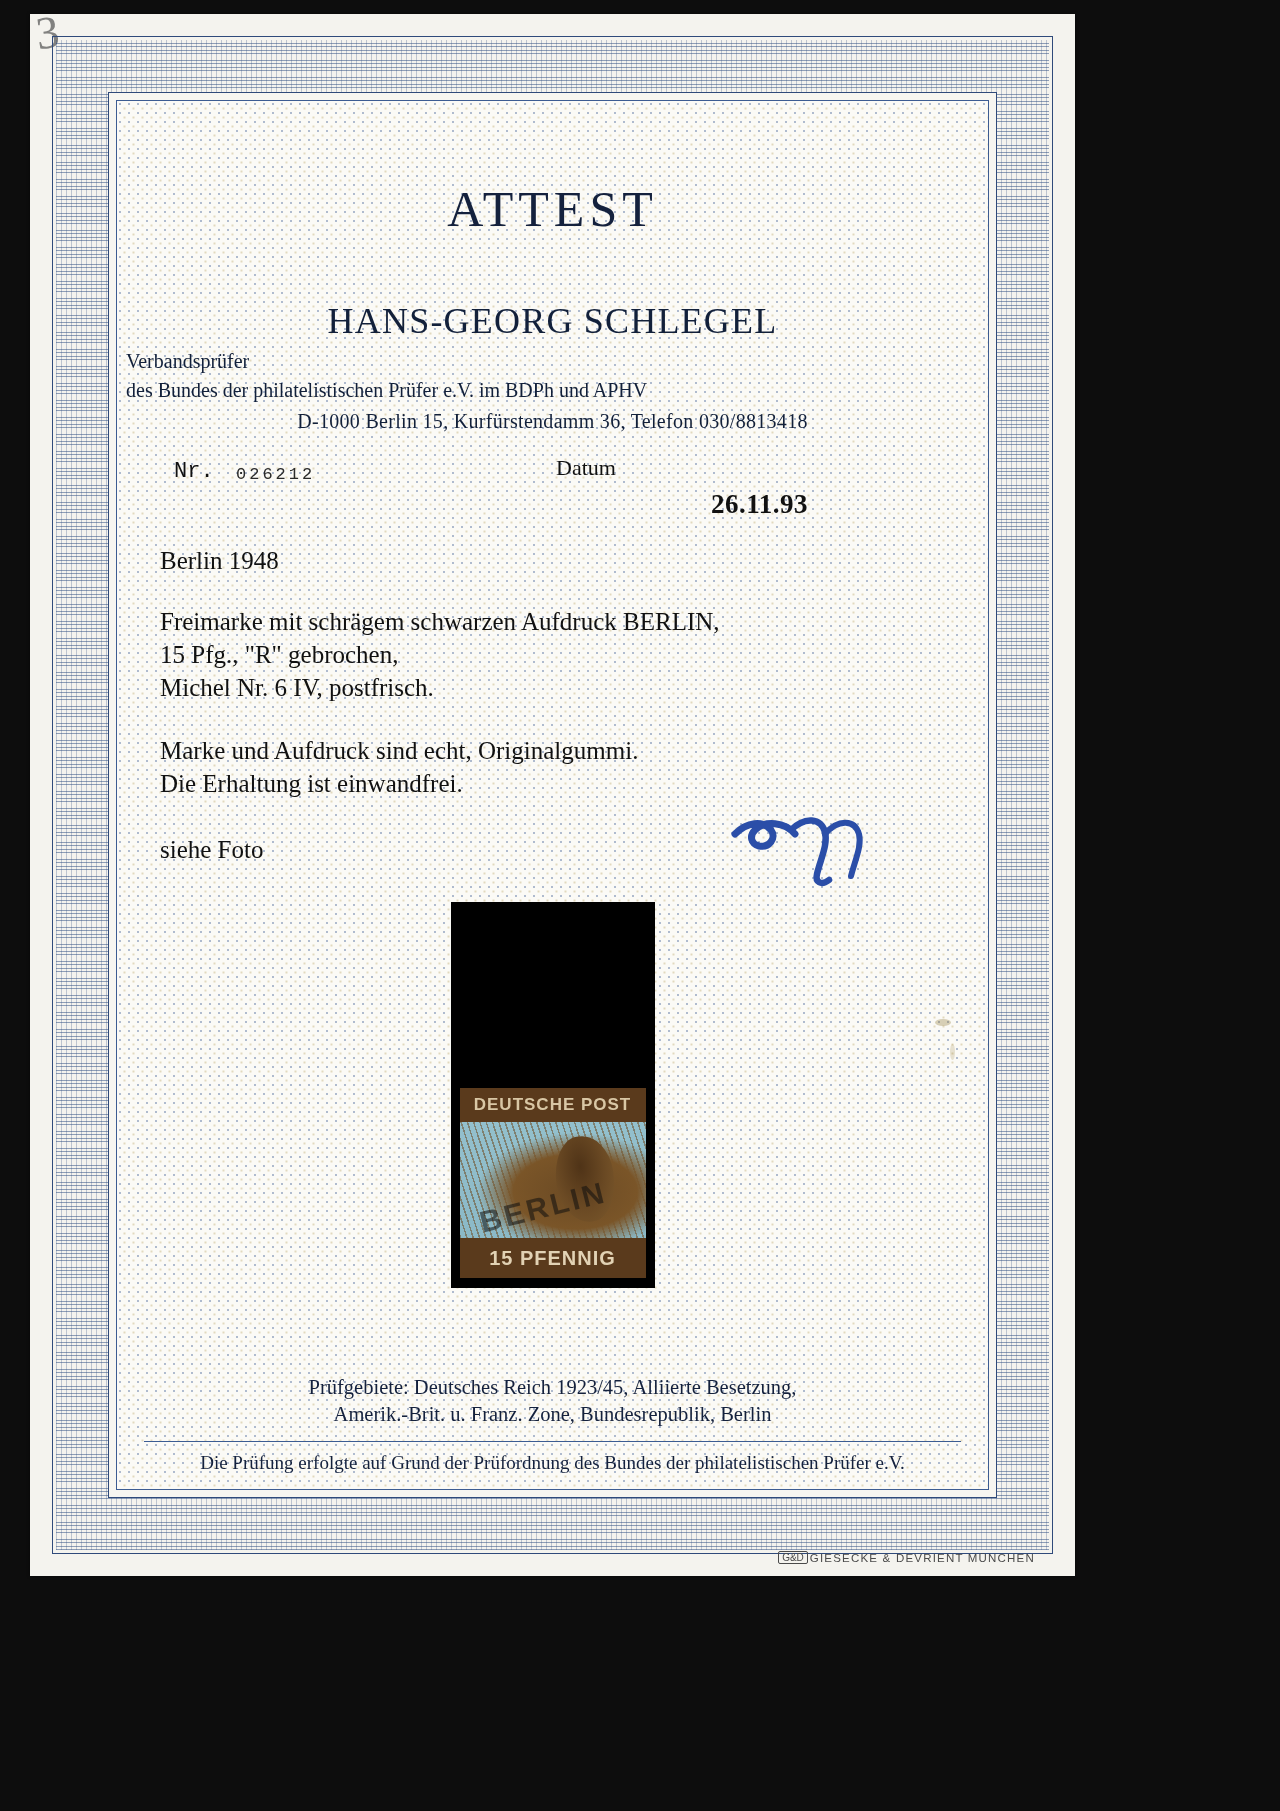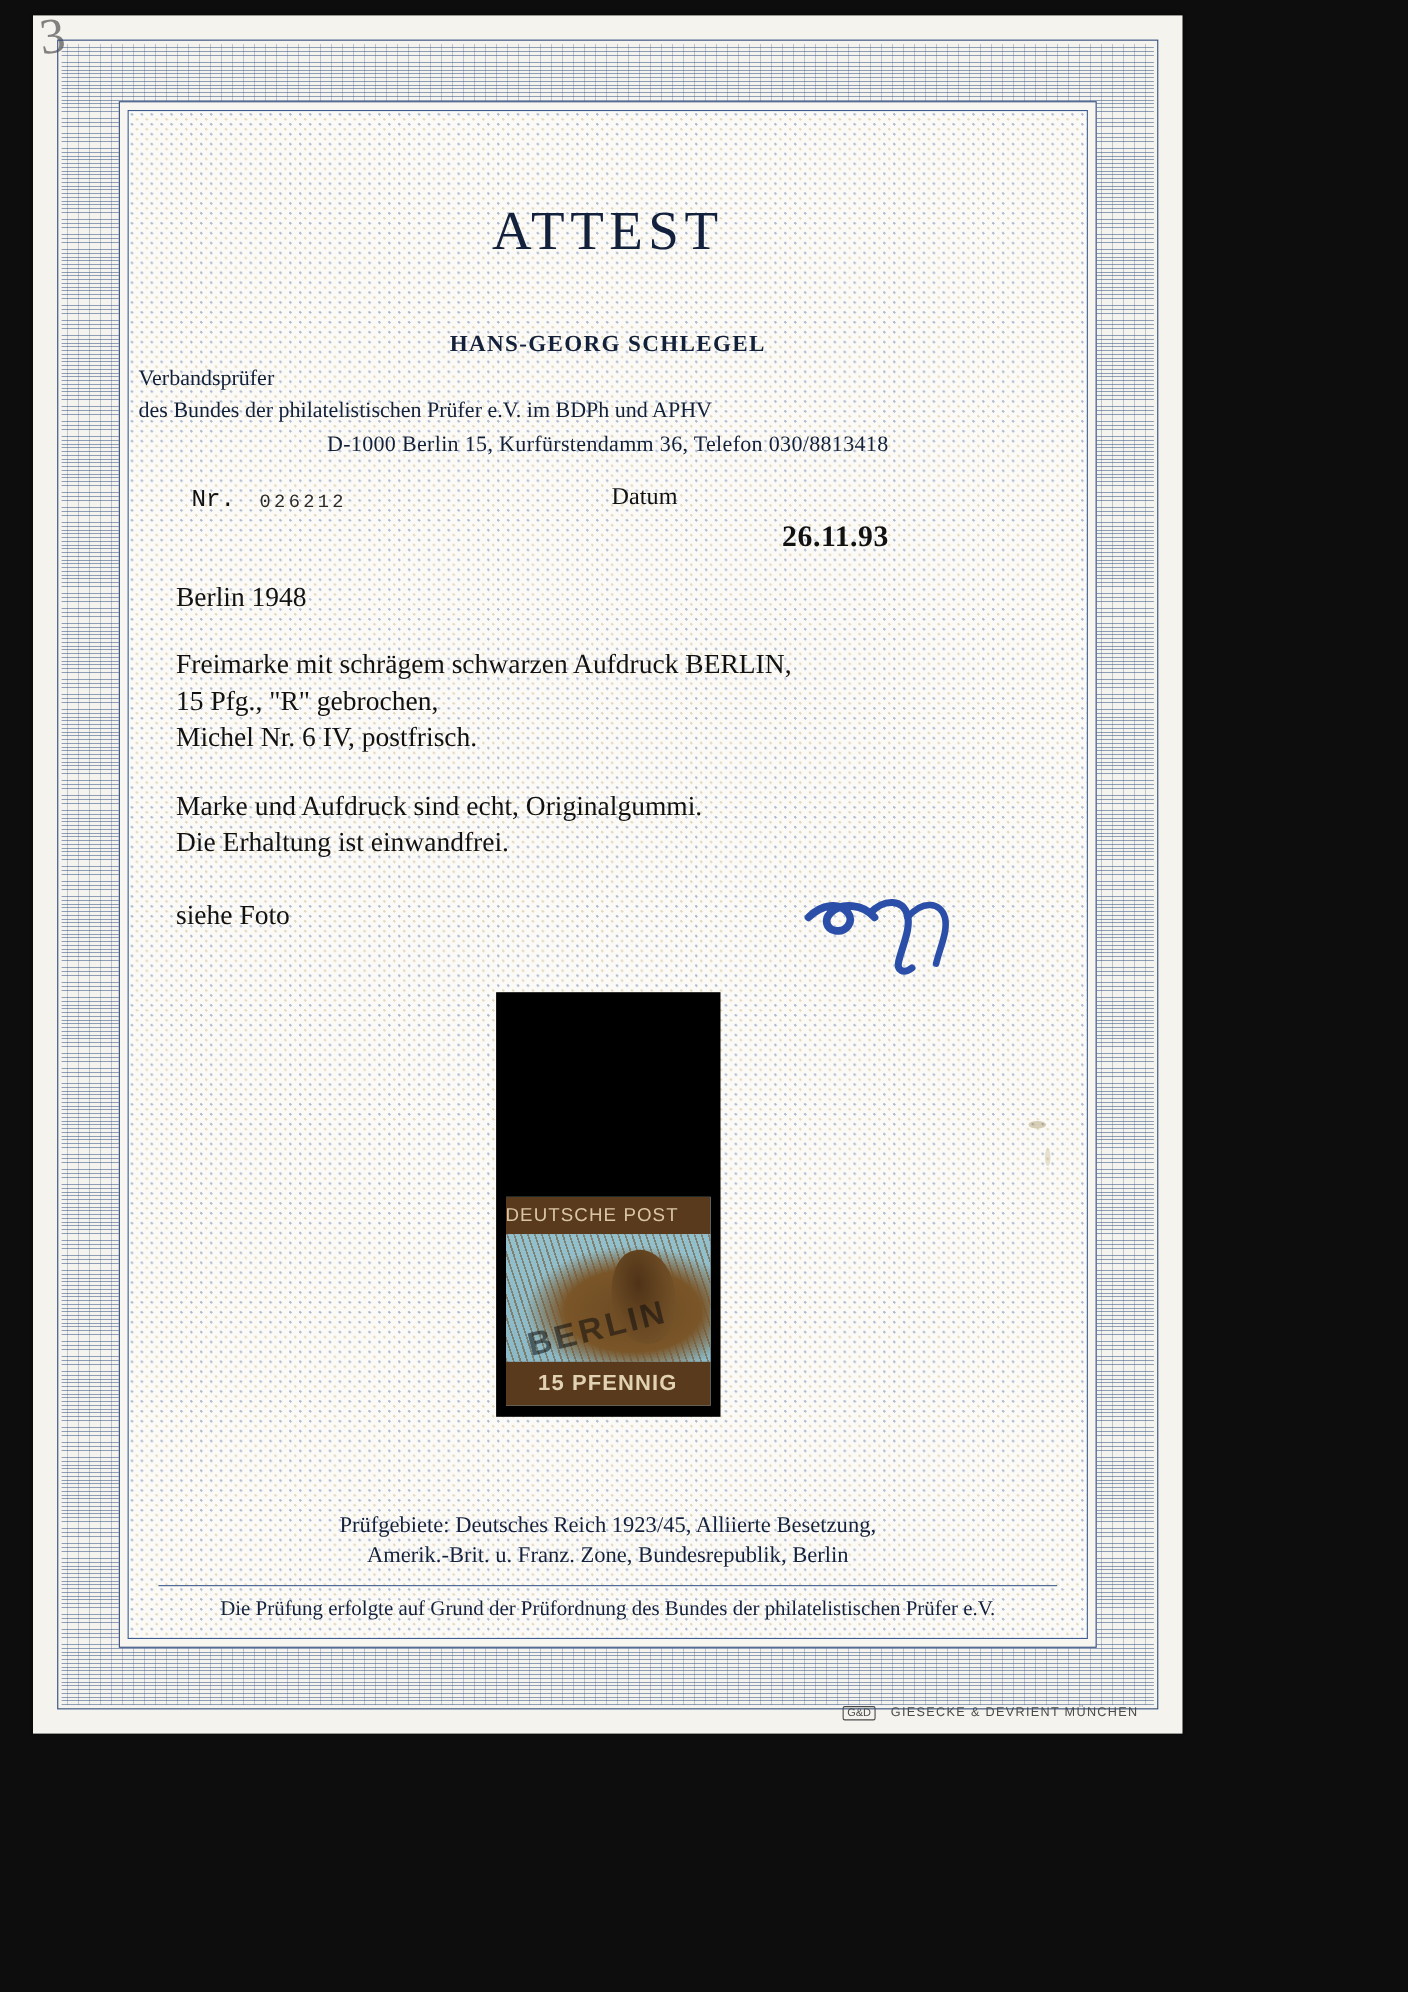--- a/index.html
+++ b/index.html
@@ -109,25 +109,24 @@
     text-align: center;
     font-size: 50px;
     letter-spacing: 5px;
     margin-top: 70px;
     color: #14213d;
     font-family: "Liberation Serif", serif;
   }
 
   .expert-name {
     text-align: center;
-    font-size: 21px;
+    font-size: 36px;
     letter-spacing: 1.2px;
     margin-top: 62px;
     color: #12203a;
-    font-weight: bold;
   }
   .expert-sub {
     font-size: 20px;
     margin-top: 8px;
     color: #12203a;
   }
   .expert-sub2 {
     font-size: 20px;
     margin-top: 6px;
     color: #12203a;
@@ -253,27 +252,27 @@
   }
   .stamp-top-band {
     position: absolute;
     left: 0; top: 0;
     width: 100%;
     height: 34px;
     background: #5a3a1c;
   }
   .stamp-top-band span {
     display: block;
-    text-align: left;
+    text-align: center;
     color: #d9c7a5;
     font-size: 17px;
     letter-spacing: 1px;
     line-height: 34px;
     font-family: "Liberation Sans", sans-serif;
-    font-weight: normal;
+    font-weight: bold;
   }
   .stamp-bottom-band {
     position: absolute;
     left: 0; bottom: 0;
     width: 100%;
     height: 40px;
     background: #5a3a1c;
   }
   .stamp-bottom-band span {
     display: block;
@@ -344,22 +343,22 @@
   
   #imprint {
     position: absolute;
     right: 40px;
     bottom: 12px;
     font-size: 11.5px;
     letter-spacing: 1.2px;
     color: #4a4a4a;
     font-family: "Liberation Sans", sans-serif;
     display: flex;
-    align-items: flex-start;
-    gap: 14px;
+    align-items: center;
+    gap: 2px;
   }
   #imprint .gd {
     display: inline-block;
     border: 1px solid #4a4a4a;
     border-radius: 2px;
     padding: 0 3px;
     font-size: 10px;
     letter-spacing: 0;
   }
 

